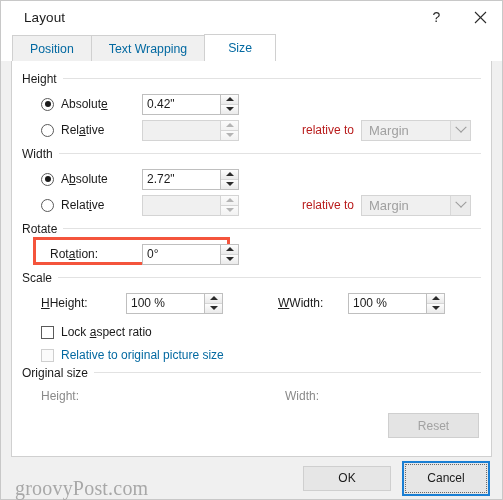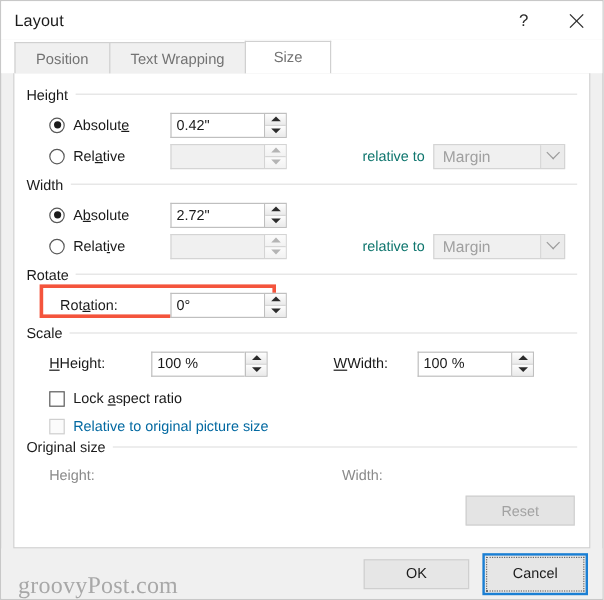--- a/index.html
+++ b/index.html
@@ -30,21 +30,21 @@
   .titlebar {
     height: 32px;
     background: #ffffff;
     display: flex;
     align-items: center;
     flex: 0 0 auto;
   }
   .title-text {
     font-size: 13.5px;
     color: #1b1b1b;
-    padding-left: 11px;
+    padding-left: 23px;
     flex: 1 1 auto;
     letter-spacing: .1px;
   }
   .title-btn {
     width: 44px;
     height: 31px;
     display: flex;
     align-items: center;
     justify-content: center;
     color: #2b2b2b;
@@ -64,21 +64,21 @@
     box-sizing: border-box;
     display: flex;
     align-items: flex-end;
     z-index: 2;
   }
   .tab {
     height: 26px;
     line-height: 26px;
     padding: 0 17px;
     font-size: 12.3px;
-    color: #737373;
+    color: #0369a1;
     background: #f0f0f0;
     border: 1px solid #d0d0d0;
     border-bottom: none;
     margin-right: -1px;
     box-sizing: border-box;
     cursor: default;
     white-space: nowrap;
   }
   .tab.active {
     background: #ffffff;
@@ -217,21 +217,21 @@
     border-left: 4px solid transparent;
     border-right: 4px solid transparent;
     border-top: 4px solid #2b2b2b;
   }
   .spinfield.disabled .tri-up { border-bottom-color: #b4b4b4; }
   .spinfield.disabled .tri-down { border-top-color: #b4b4b4; }
 
   
   .relto-label {
     font-size: 12px;
-    color: #0f766e;
+    color: #b91c1c;
     margin-left: 63px;
     margin-right: 7px;
     white-space: nowrap;
   }
   .combo {
     width: 110px;
     height: 21px;
     box-sizing: border-box;
     border: 1px solid #d4d4d4;
     background: #f0f0f0;

